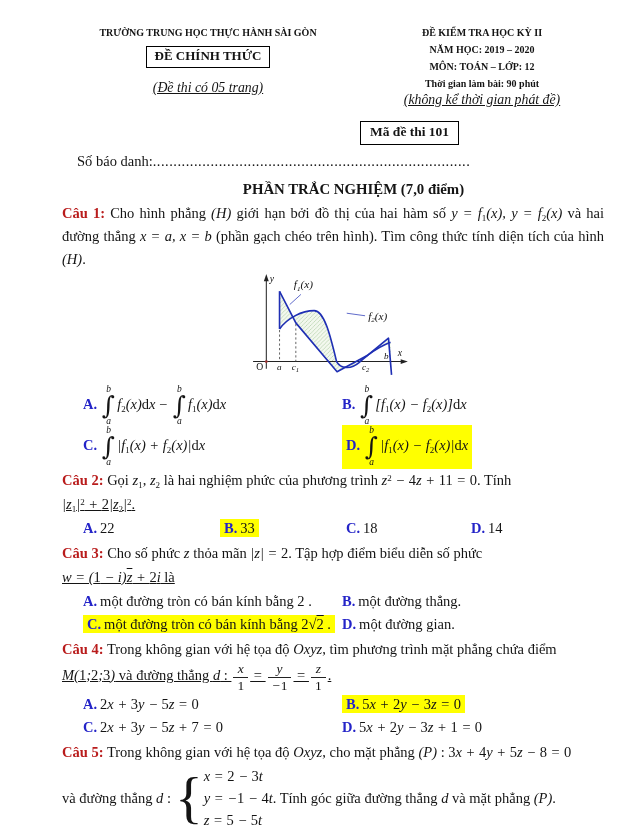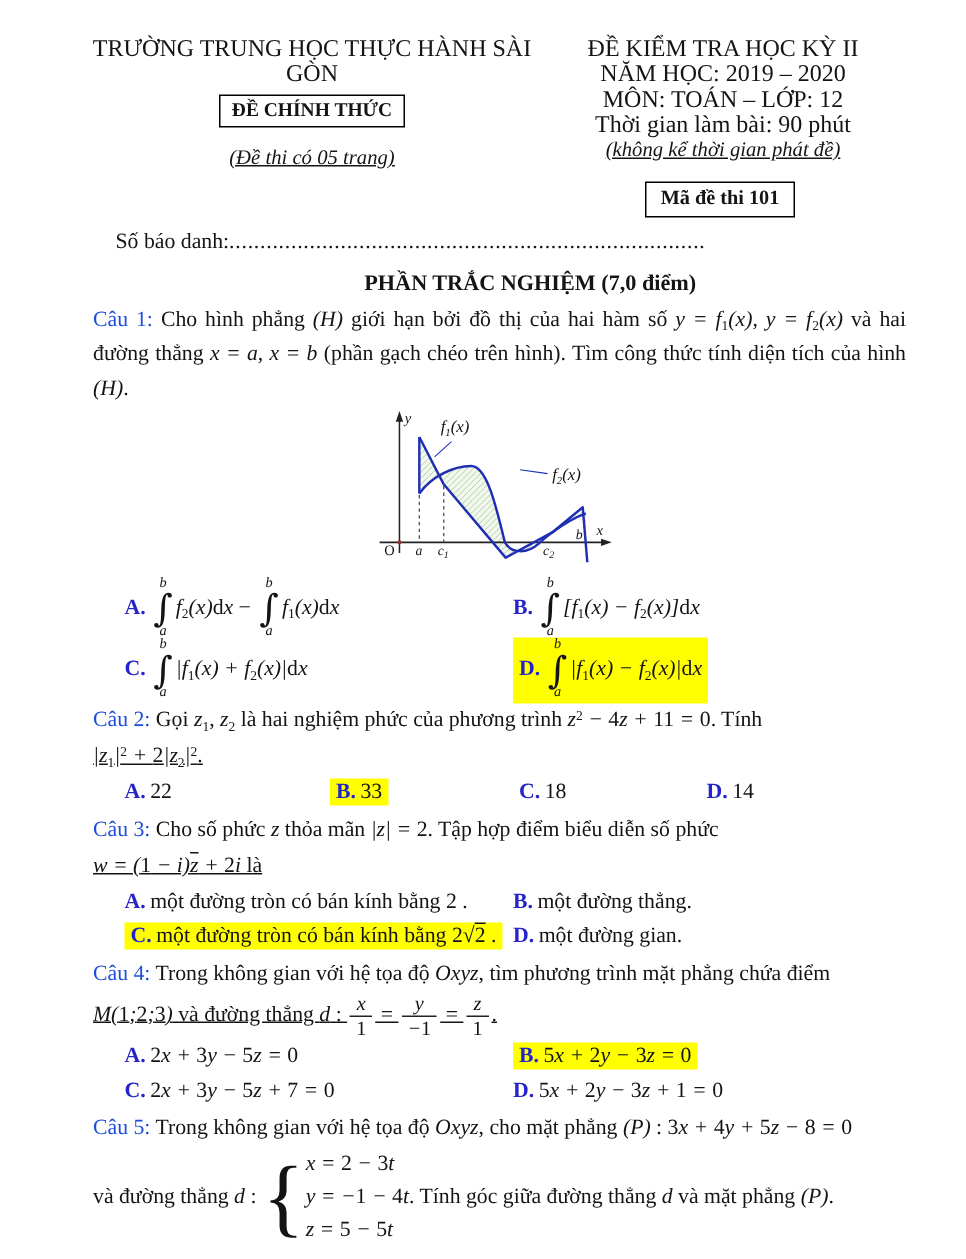--- a/index.html
+++ b/index.html
@@ -3,37 +3,37 @@
 <meta charset="utf-8">
 <style>
   html,body{margin:0;padding:0;background:#fff;overflow:hidden;}
   body{font-family:"Liberation Serif", serif;color:#141414;}
   .page{width:644px;height:839px;background:#fff;overflow:hidden;position:relative;}
 
   
   .hdr{display:flex;padding:24px 40px 0 56px;}
   .hdr-left{width:304px;text-align:center;}
   .hdr-right{flex:1;text-align:center;}
-  .hline{font-weight:normal;font-size:16px;line-height:17px;}
+  .hline{font-weight:bold;font-size:10px;line-height:17px;}
   .box{display:inline-block;border:1.5px solid #000;padding:1px 8px 3px;font-weight:bold;font-size:13px;margin-top:5px;}
   .inote{font-style:italic;text-decoration:underline;font-size:13.8px;font-weight:normal;}
   .hdr-left .inote{margin-top:12px;}
-  .code-wrap{text-align:center;margin:13px 4px 0 0;}
+  .code-wrap{text-align:left;margin:13px 4px 0 0;}
   .code-box{display:inline-block;border:1.5px solid #000;padding:2px 9px 4px;font-weight:bold;font-size:13.5px;}
 
   
   .info{margin:7px 0 0 77px;font-size:14.5px;line-height:18px;}
   .dots{letter-spacing:0.5px;}
 
   
   .sec{margin:9px 0 0 63px;font-weight:bold;font-size:14.8px;line-height:20px;text-align:center;}
   .qs{margin:3px 40px 0 62px;font-size:14.5px;}
   .stem{margin:2px 0 0;text-align:justify;line-height:23px;}
   .stem2{margin:0;line-height:25px;text-decoration:underline;}
-  .qlabel{color:#1d4ed8;font-weight:normal;}
+  .qlabel{color:#b91c1c;font-weight:bold;}
   .okey{color:#2424c8;font-weight:bold;margin-right:3px;}
   .hl{background:#ffff00;padding:1px 4px;}
 
   .m{font-style:italic;}
   .m .rn,.rn{font-style:normal;}
   sub,sup{font-size:9px;line-height:0;}
   sub{vertical-align:-3px;}
   sup{vertical-align:4px;}
   .ovl{text-decoration:overline;}
   .rad{font-style:normal;}

